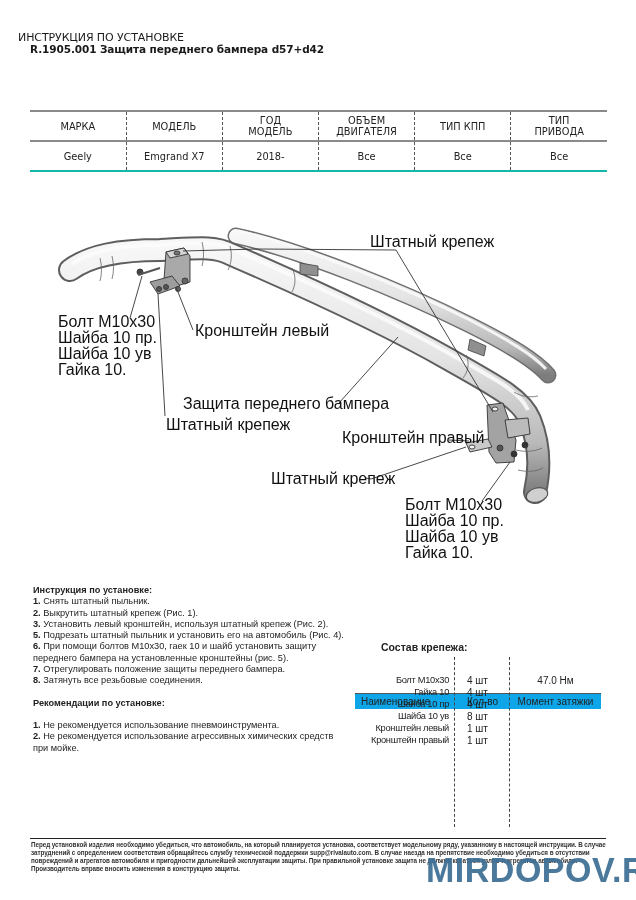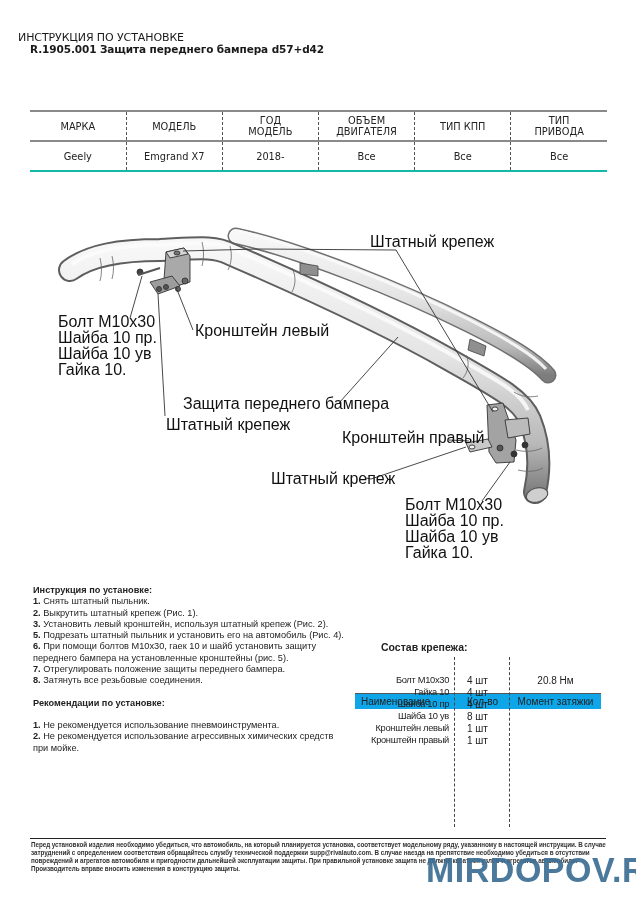--- a/index.html
+++ b/index.html
@@ -219,21 +219,21 @@
     <span class="c1">Наименование</span>
     <span class="c2">Кол-во</span>
     <span class="c3">Момент затяжки</span>
   </div>
   <div class="vline" style="left:99px;"></div>
   <div class="vline" style="left:154px;"></div>
 
   <div class="row" style="top:18px;">
     <span class="c1">Болт М10х30</span>
       <span class="c2">4 шт</span>
-      <span class="c3">20.8 Нм</span>
+      <span class="c3">47.0 Нм</span>
   </div>
   <div class="row" style="top:30px;">
     <span class="c1">Гайка 10</span>
       <span class="c2">4 шт</span>
       <span class="c3"></span>
   </div>
   <div class="row" style="top:42px;">
     <span class="c1">Шайба 10 пр</span>
       <span class="c2">4 шт</span>
       <span class="c3"></span>

